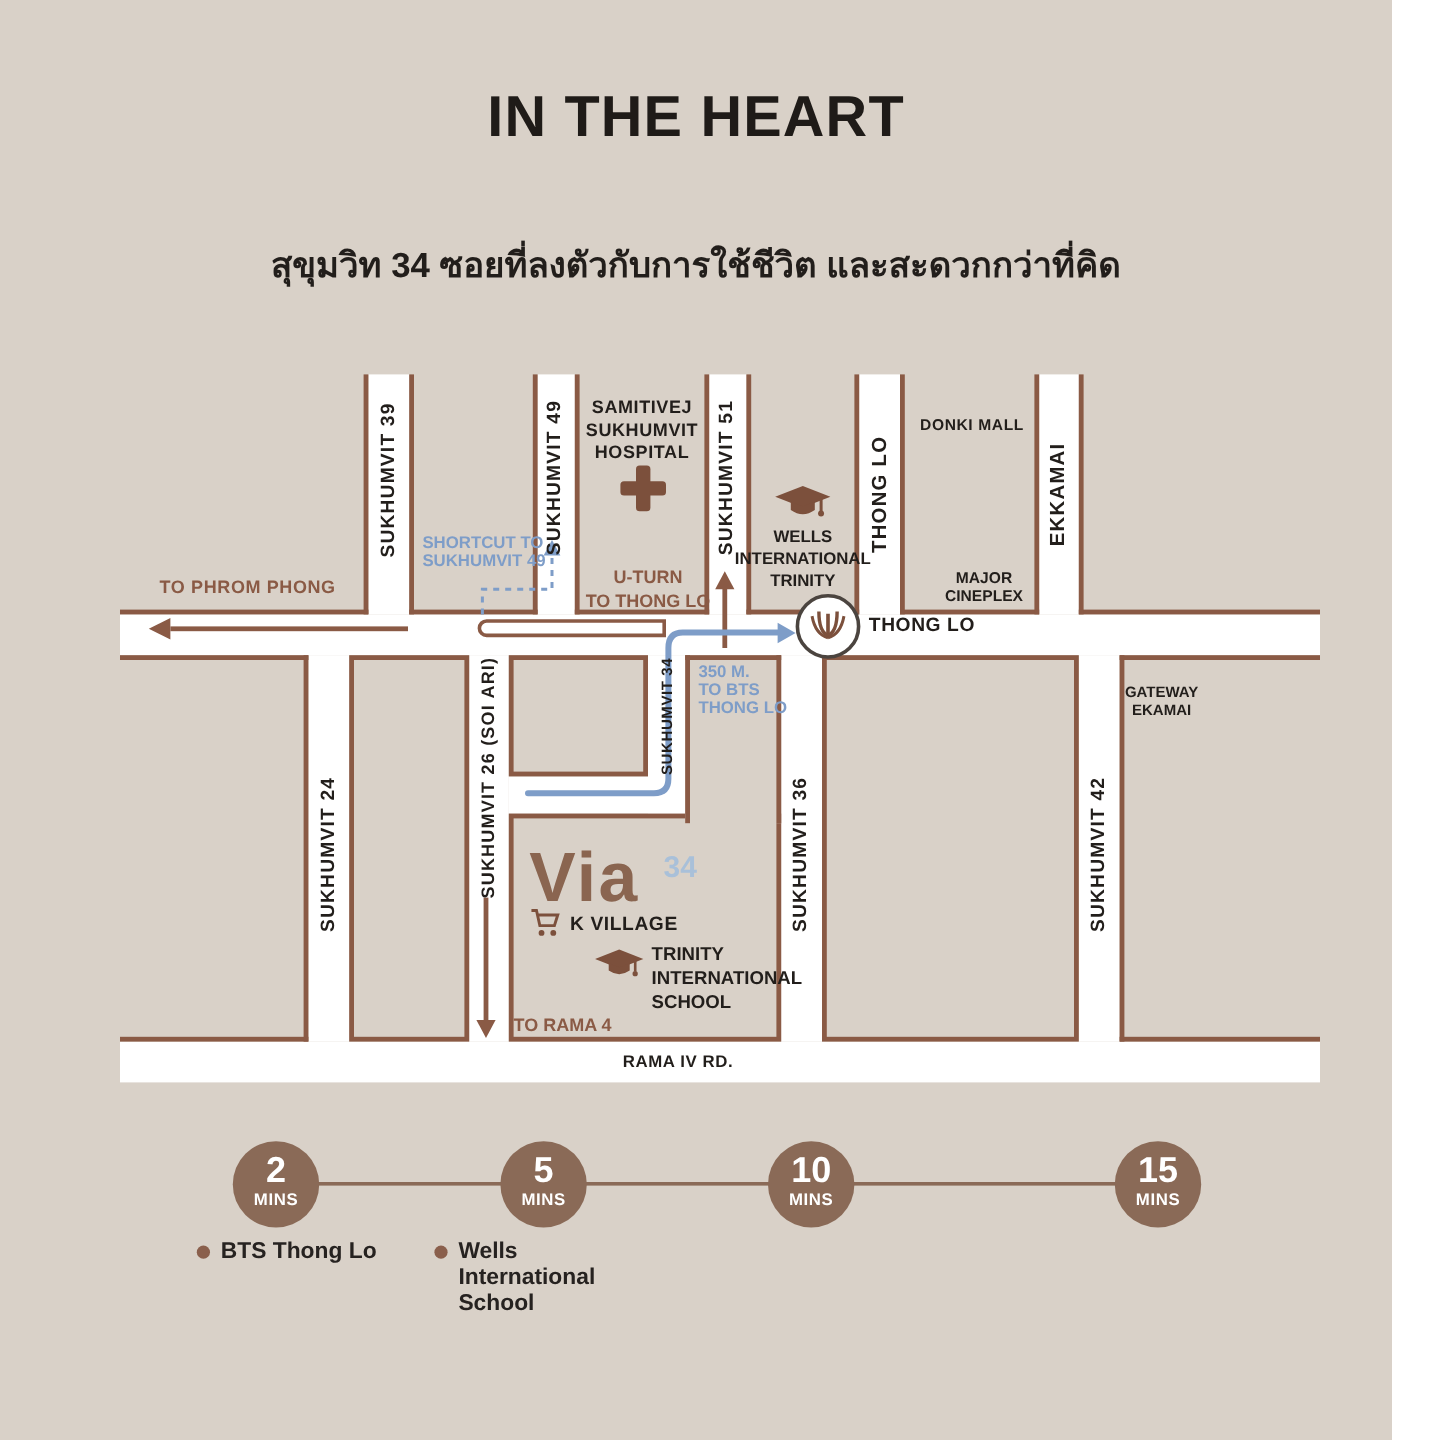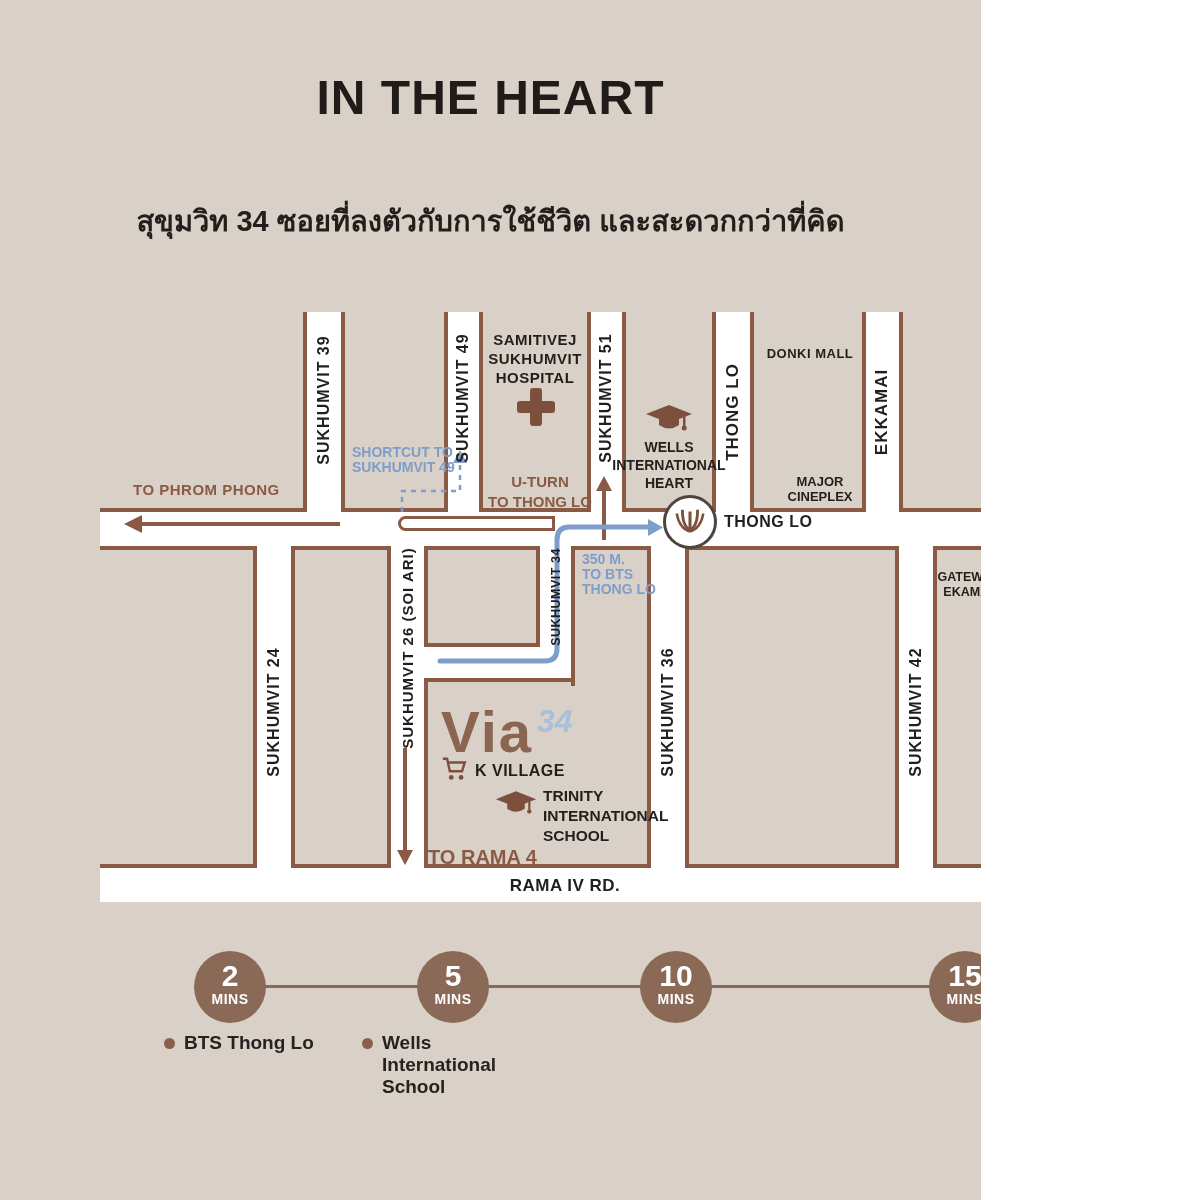--- a/index.html
+++ b/index.html
@@ -6,21 +6,21 @@
     --bg:#d9d1c8;
     --brown:#8a5a45;
     --brown-icon:#7c503c;
     --title-brown:#8a6550;
     --dark:#221e1b;
     --blue:#7e9dc8;
     --pale:#a9c0d9;
     --circle:#8a6a57;
   }
   html,body{margin:0;padding:0;}
-  .canvas{position:relative;width:981px;height:1200px;background:var(--bg);
+  .canvas{position:relative;width:1160px;height:1200px;background:var(--bg);
           font-family:"Liberation Sans",sans-serif;overflow:hidden;}
   
   .t1,.t2,.sub{position:absolute;left:0;right:0;text-align:center;white-space:nowrap;}
   .t1{top:70px;font-size:48px;font-weight:800;letter-spacing:1px;color:#1f1b18;}
   .t2{top:134px;font-size:48px;font-weight:800;letter-spacing:1px;color:var(--title-brown);}
   .sub{top:198px;font-size:29px;font-weight:700;color:var(--dark);}
   
   #map{position:absolute;left:100px;top:300px;width:1000px;height:610px;}
   .road{position:absolute;background:#fff;}
   .blk{position:absolute;box-sizing:border-box;border:0 solid var(--brown);}
@@ -34,21 +34,21 @@
   .shaft{position:absolute;background:var(--brown);}
   .tri{position:absolute;width:0;height:0;}
   .median{position:absolute;left:298px;top:216px;width:157px;height:15px;background:#fff;
           box-sizing:border-box;border:3px solid var(--brown);
           border-radius:9px 0 0 9px;}
   .btsc{position:absolute;left:563px;top:195px;width:54px;height:54px;border-radius:50%;
         background:#fff;box-sizing:border-box;border:3px solid #4b443f;}
   .cross{position:absolute;left:417px;top:88px;width:38px;height:38px;}
   .cross div{position:absolute;background:var(--brown-icon);border-radius:3px;}
   .via{font-size:58px;color:var(--title-brown);letter-spacing:2px;line-height:58px;}
-  .via34{font-size:32px;color:var(--pale);vertical-align:20px;margin-left:4px;font-style:italic;}
+  .via34{font-size:25px;color:var(--pale);vertical-align:20px;margin-left:20px;}
   
   .tline{position:absolute;left:230px;top:985px;width:701px;height:3px;background:var(--circle);}
   .tc{position:absolute;top:951px;width:72px;height:72px;border-radius:50%;background:var(--circle);
       color:#fff;text-align:center;}
   .tc .num{font-size:30px;font-weight:800;line-height:30px;margin-top:10px;}
   .tc .unit{font-size:14px;font-weight:700;letter-spacing:.5px;}
   .col{position:absolute;top:1032px;}
   .place{display:flex;margin-bottom:5px;font-size:19px;font-weight:600;color:#262220;line-height:22px;}
   .dot{flex:none;width:11px;height:11px;border-radius:50%;background:#8a5f4c;margin:6px 9px 0 0;}
   svg{display:block;}
@@ -110,55 +110,55 @@
     <div class="vl" style="left:224px;top:100px">SUKHUMVIT 39</div>
     <div class="vl" style="left:363px;top:98px">SUKHUMVIT 49</div>
     <div class="vl" style="left:506px;top:98px">SUKHUMVIT 51</div>
     <div class="vl" style="left:633px;top:112px;font-size:17px">THONG LO</div>
     <div class="vl" style="left:782px;top:112px;font-size:17px">EKKAMAI</div>
     <div class="vl" style="left:174px;top:412px">SUKHUMVIT 24</div>
     <div class="vl" style="left:307px;top:348px;font-size:15px">SUKHUMVIT 26 (SOI ARI)</div>
     <div class="vl" style="left:456px;top:297px;font-size:12.5px;letter-spacing:.5px">SUKHUMVIT 34</div>
     <div class="vl" style="left:568px;top:412px">SUKHUMVIT 36</div>
     <div class="vl" style="left:816px;top:412px">SUKHUMVIT 42</div>
-    <div class="ml" style="left:465px;top:576px;font-size:17px;letter-spacing:.5px">RAMA IV RD.</div>
+    <div class="ml" style="left:465px;top:576px;font-size:14px;letter-spacing:.5px">RAMA IV RD.</div>
 
     <div class="ml" style="left:435px;top:30px;font-size:15px;line-height:19px;letter-spacing:.5px">SAMITIVEJ
 SUKHUMVIT
 HOSPITAL</div>
     <div class="cross">
       <div style="left:13px;top:0;width:12px;height:38px"></div>
       <div style="left:0;top:13px;width:38px;height:12px"></div>
     </div>
     <div class="ml brown" style="left:440px;top:172px;font-size:15px;line-height:20px">U-TURN
 TO THONG LO</div>
 
     <svg viewBox="0 0 48 30" width="48" height="30" style="position:absolute;left:545px;top:104px;fill:var(--brown-icon)">
       <polygon points="24,1 47,10 24,19 1,10"></polygon>
       <path d="M14,14 v7 q10,7 20,0 v-7 l-10,4 z"></path>
       <rect x="38" y="10" width="2.5" height="12"></rect>
       <circle cx="39.2" cy="24" r="2.5"></circle>
     </svg>
     <div class="ml" style="left:569px;top:138px;font-size:14px;line-height:18px">WELLS
 INTERNATIONAL
-HEART</div>
+TRINITY</div>
 
     <div class="ml" style="left:710px;top:46px;font-size:13px;letter-spacing:.5px">DONKI MALL</div>
     <div class="ml" style="left:720px;top:174px;font-size:13px;line-height:15px">MAJOR
 CINEPLEX</div>
     <div class="ml" style="left:868px;top:270px;font-size:12.5px;line-height:15px">GATEWAY
 EKAMAI</div>
 
     <div class="mll brown" style="left:33px;top:181px;font-size:15px;letter-spacing:.5px">TO PHROM PHONG</div>
     <div class="mll blue" style="left:252px;top:145px;font-size:14px;line-height:15px">SHORTCUT TO
 SUKHUMVIT 49</div>
     <div class="mll blue" style="left:482px;top:252px;font-size:14px;line-height:15px">350 M.
 TO BTS
 THONG LO</div>
-    <div class="mll brown" style="left:328px;top:546px;font-size:20px">TO RAMA 4</div>
+    <div class="mll brown" style="left:328px;top:546px;font-size:15px">TO RAMA 4</div>
 
     <div class="btsc">
       <svg viewBox="0 0 40 40" width="38" height="38" style="margin:5px" fill="none" stroke="#7c503c">
         <path stroke-width="3.2" d="M20 9 V30"></path>
         <path stroke-width="3" d="M12 7 C12 19 15 26 20 28"></path>
         <path stroke-width="3" d="M28 7 C28 19 25 26 20 28"></path>
         <path stroke-width="2.6" d="M6 11 C8 22 13 28 20 30"></path>
         <path stroke-width="2.6" d="M34 11 C32 22 27 28 20 30"></path>
       </svg>
     </div>

